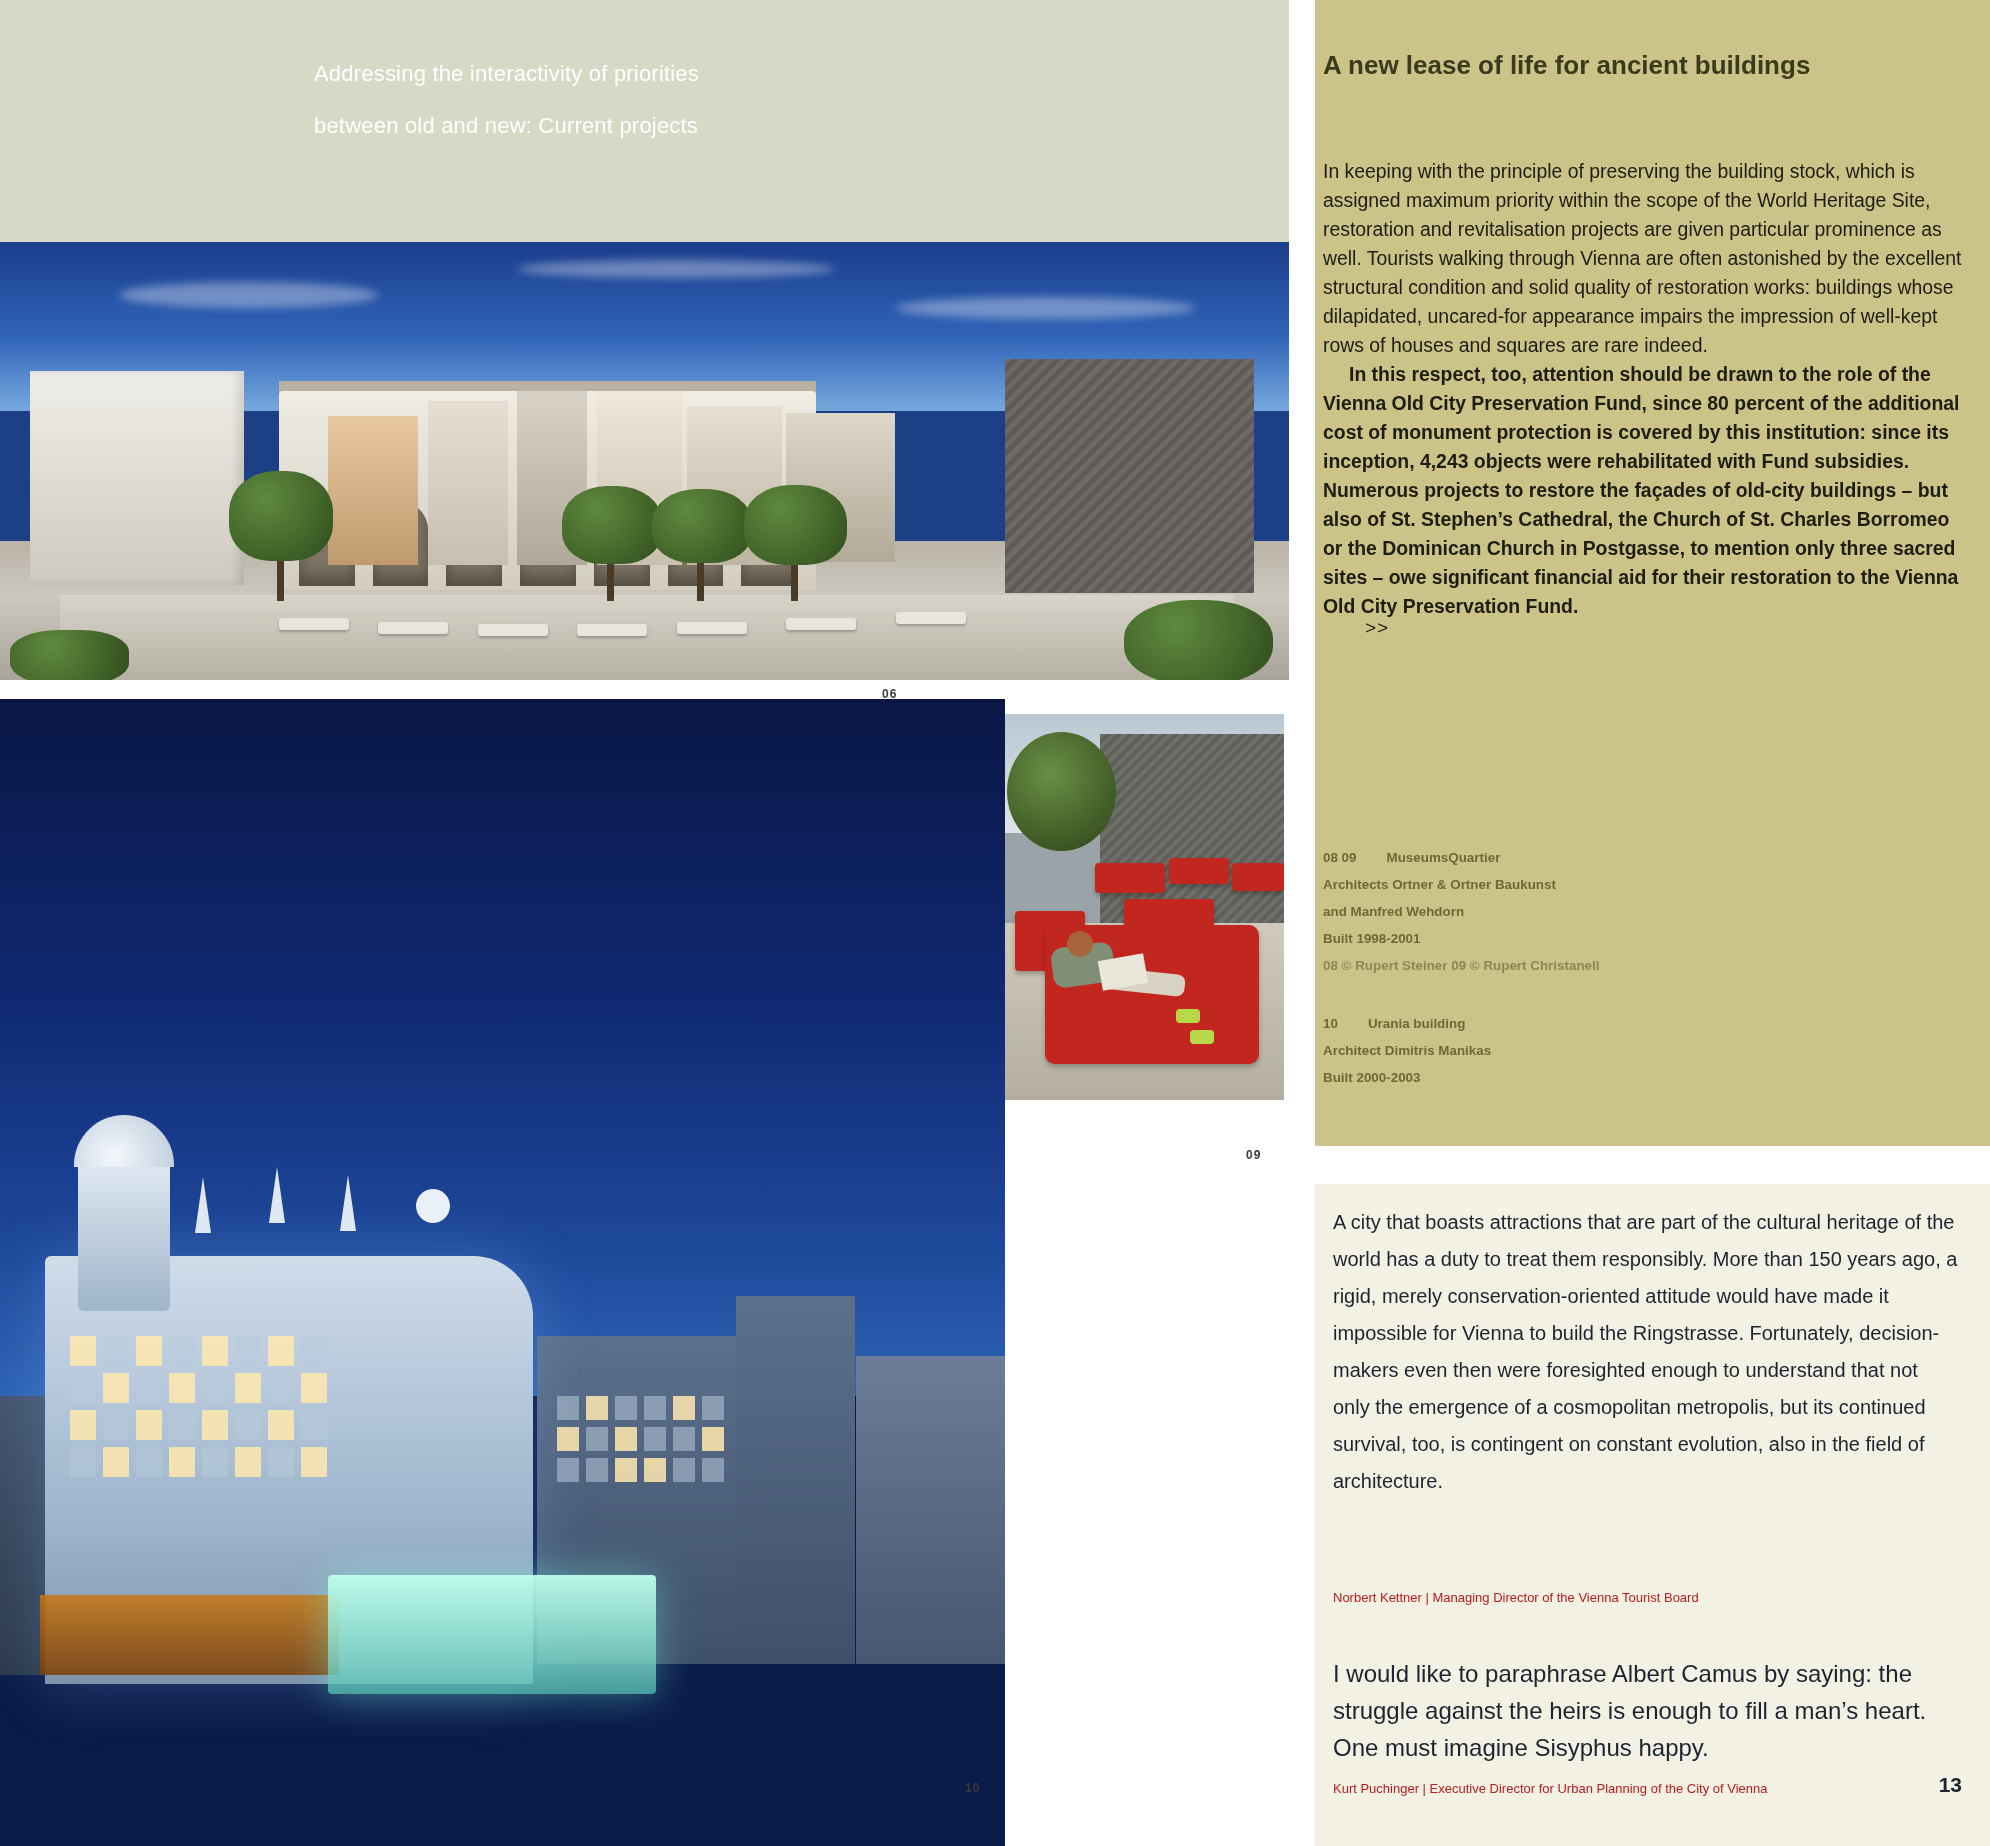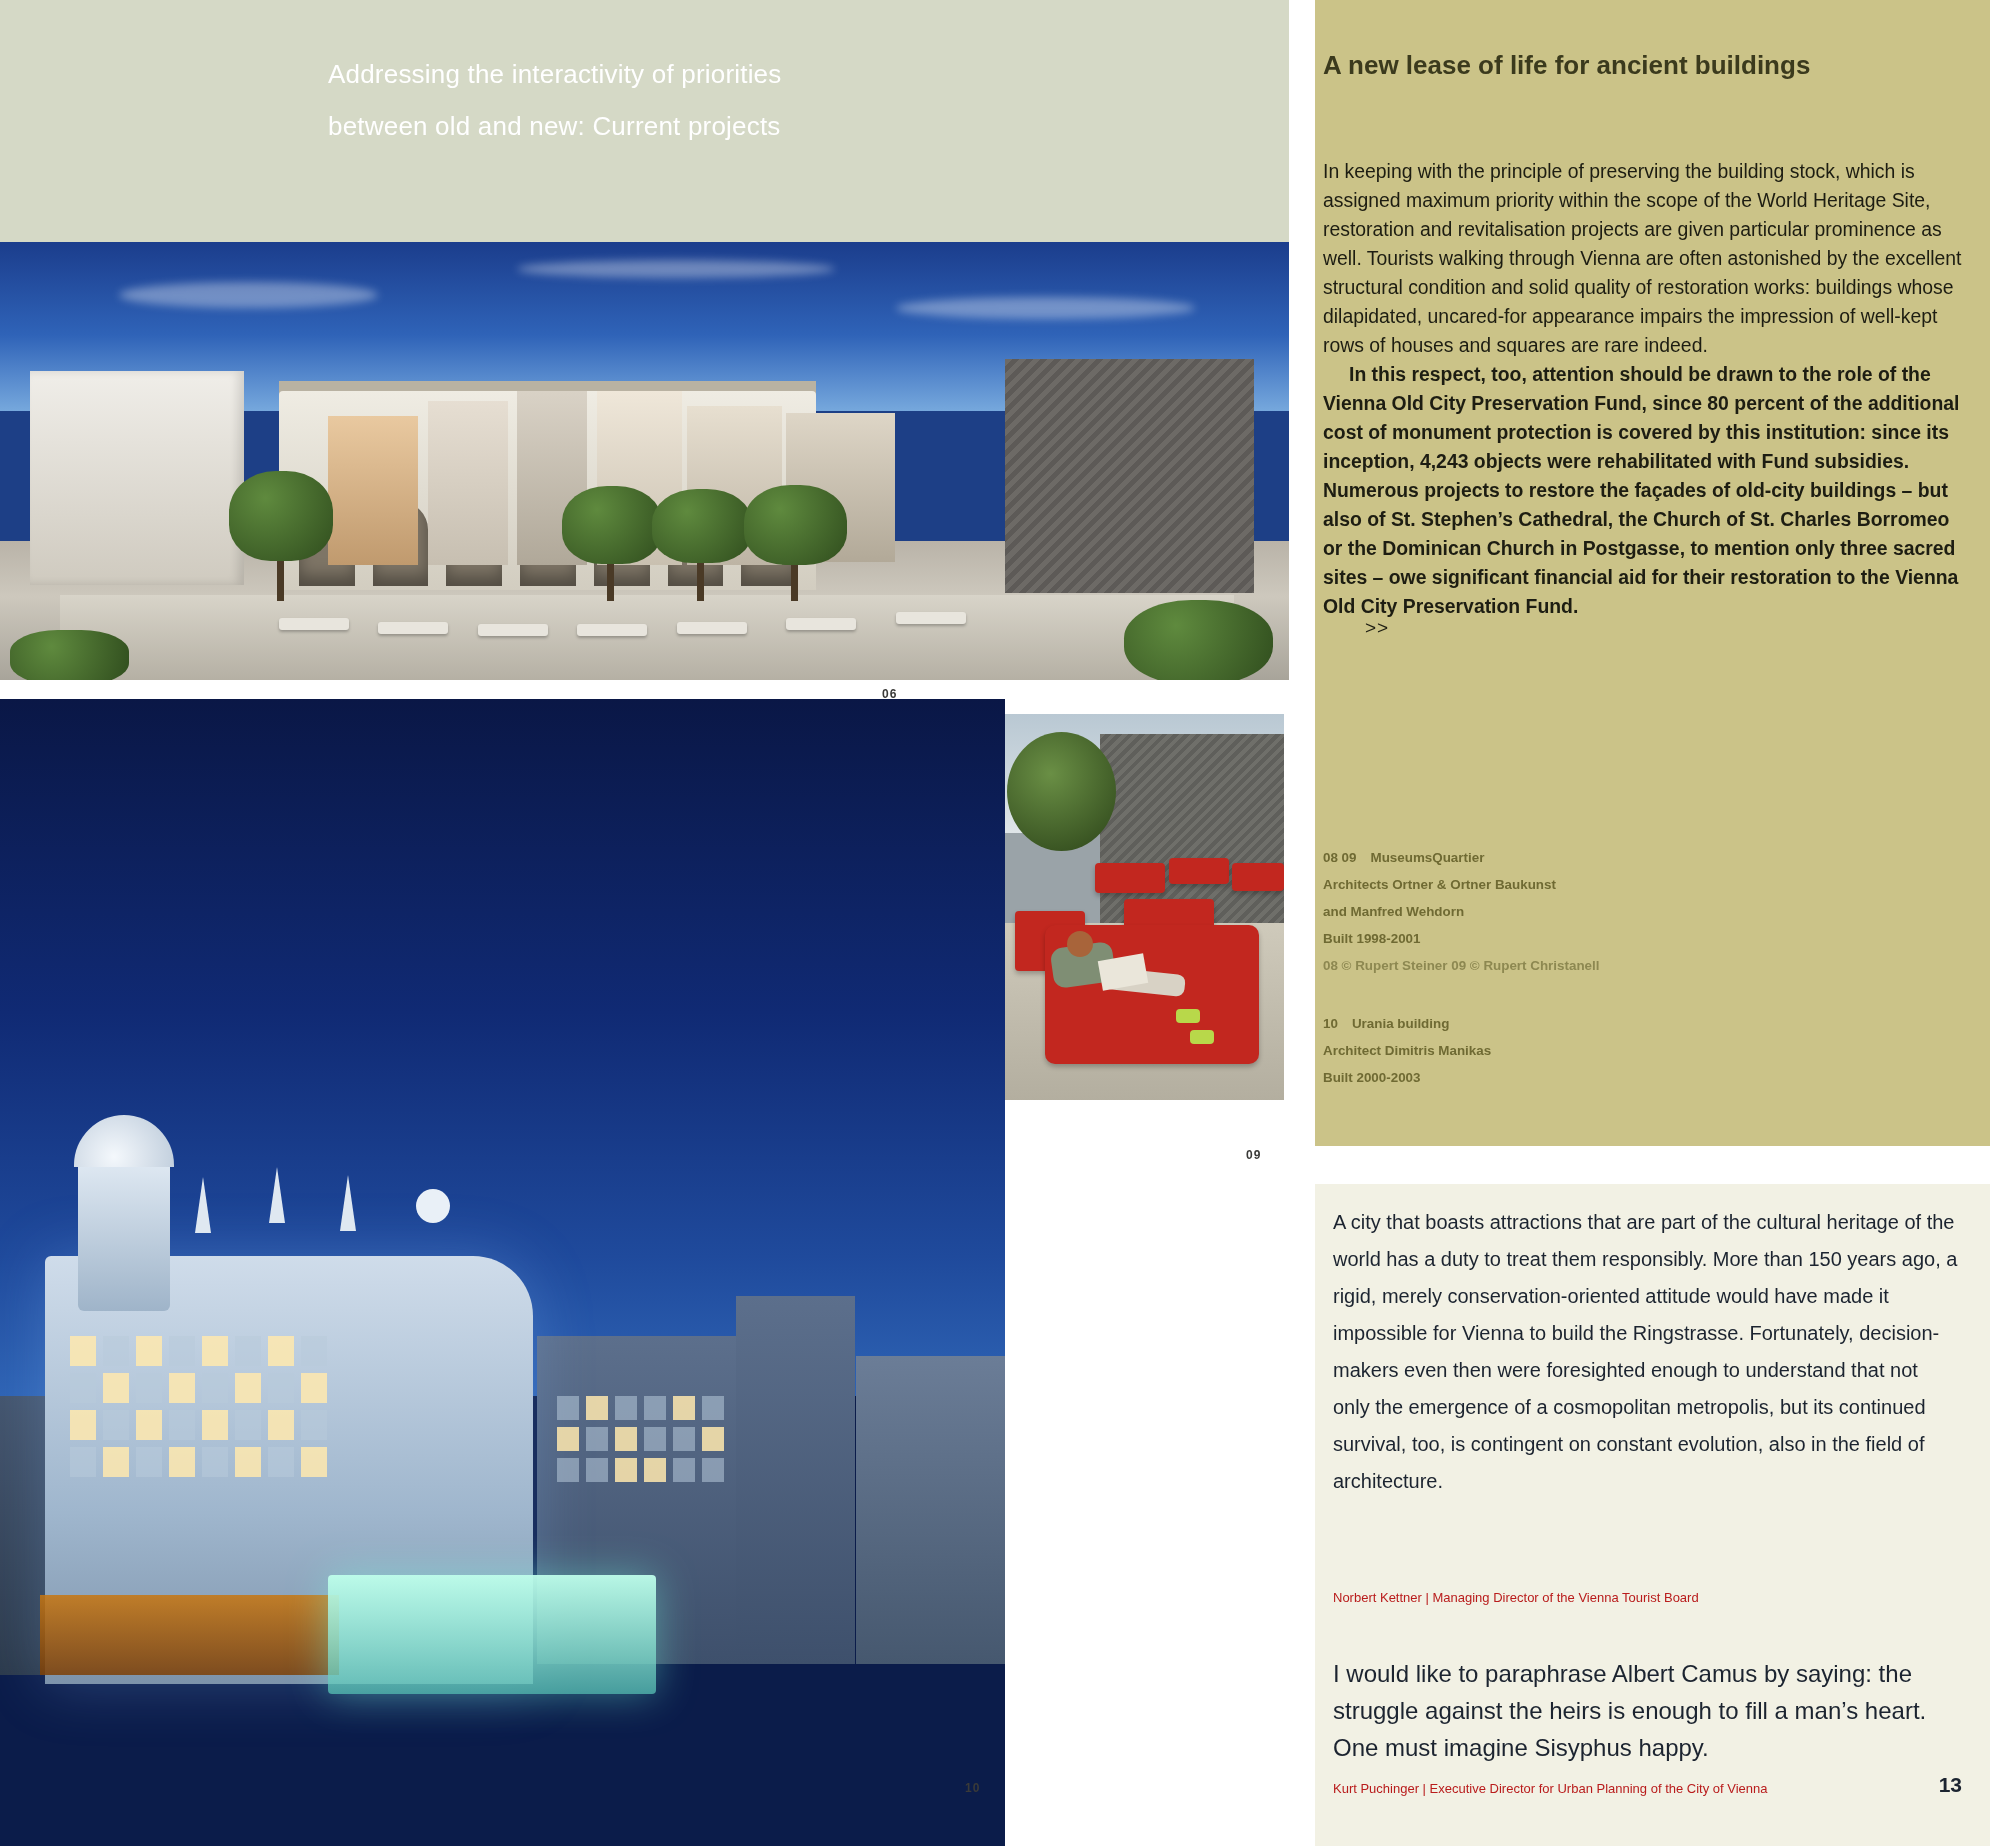--- a/index.html
+++ b/index.html
@@ -34,24 +34,23 @@
     width: 1305px;
     height: 242px;
     background: #d5d9c6;
   }
   .headline {
     position: absolute;
     left: 314px;
     top: 48px;
     width: 896px;
     color: #ffffff;
-    font-size: 26px;
+    font-size: 22px;
     line-height: 52px;
     letter-spacing: 0.2px;
-    margin-left: 14px;
   }
   .headline div { white-space: nowrap; }
 
   
   .photo-pano {
     position: absolute;
     left: 0; top: 242px;
     width: 1289px;
     height: 438px;
     overflow: hidden;
@@ -254,21 +253,21 @@
     position:absolute; left:60px; top:617px;
     font-size:19px; color:#1d1d12; letter-spacing:1px;
   }
   .credits {
     position:absolute; left:18px; width:637px;
     color:#6f6a33; font-size:13.4px; line-height:27px; font-weight:bold;
   }
   .credits.c1 { top:844px; }
   .credits.c2 { top:1010px; }
   .credits .faint { color:#8d8851; font-weight:bold; }
-  .credits .lbl { margin-right: 14px; }
+  .credits .lbl { margin-right: 30px; }
 
   .quote {
     position:absolute; left:28px; top:1204px; width:627px;
     color:#1c2430; font-size:20px; line-height:37px;
   }
   .quote-attrib {
     position:absolute; left:28px; width:627px;
     color:#b91c1c; font-size:13px;
   }
   .qa1 { top:1590px; }

